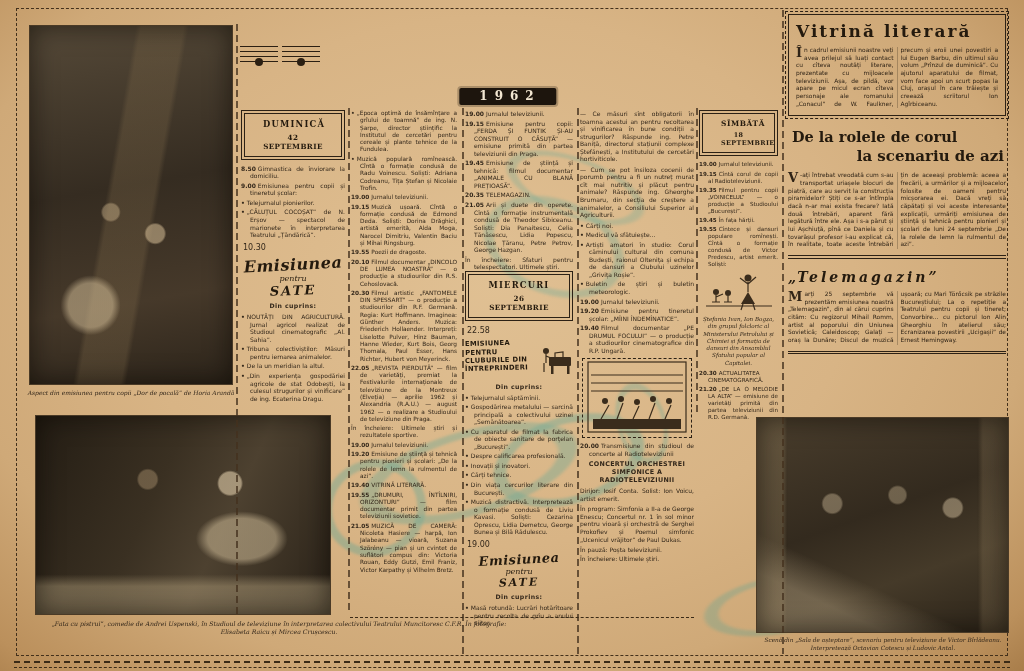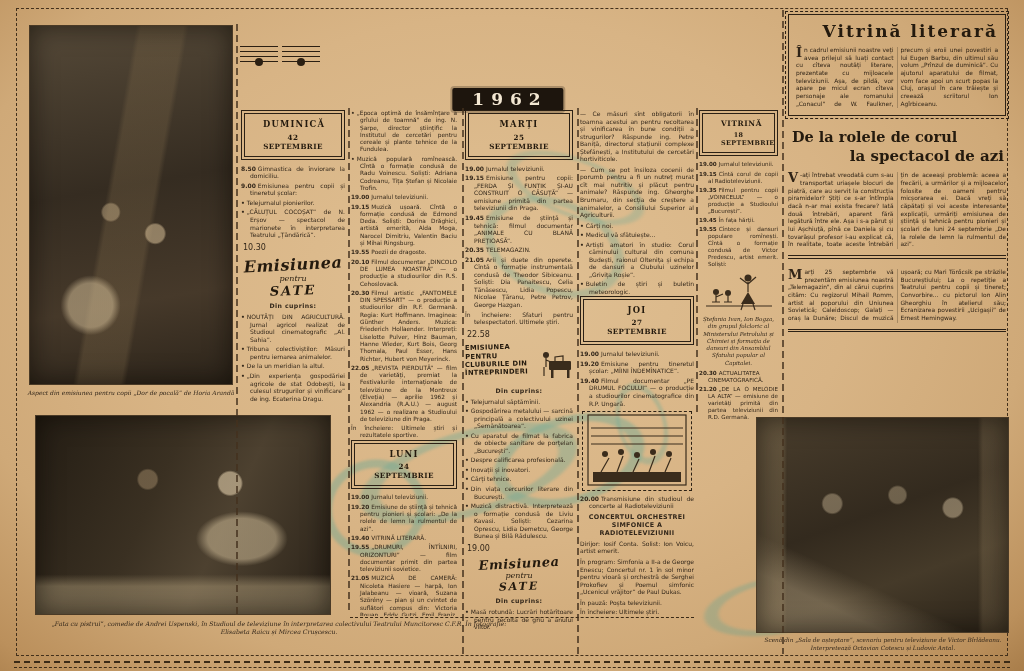--- a/index.html
+++ b/index.html
@@ -32,21 +32,21 @@
   .m-title{
     text-align:center;font-family:"DejaVu Serif",serif;font-weight:bold;
     font-size:46px;letter-spacing:5px;line-height:1;color:#241b11;
     transform:scaleY(1.22);transform-origin:center;
     text-shadow:1px 1px 0 rgba(60,40,20,.35);
     margin:2px 0 1px 0;white-space:nowrap;
   }
   .m-badge{
     position:absolute;left:50%;top:74px;transform:translateX(-50%);
     background:#1d150d;color:#f3e7d2;font-family:"DejaVu Serif",serif;
-    font-weight:bold;font-size:17px;letter-spacing:7px;padding:1px 16px 2px 20px;
+    font-weight:bold;font-size:12px;letter-spacing:7px;padding:1px 16px 2px 20px;
     border-radius:2px;box-shadow:0 0 0 2px rgba(29,21,13,.25);
   }
   
   .photo{position:absolute;box-shadow:inset 0 0 26px rgba(10,6,2,.6), 0 0 0 1px #4a3a26;}
   .ph-tl{
     left:30px;top:26px;width:202px;height:358px;
     background:
       radial-gradient(circle at 62% 58%, rgba(214,190,150,.55) 0 9px, rgba(0,0,0,0) 11px),
       radial-gradient(circle at 40% 52%, rgba(205,180,140,.45) 0 8px, rgba(0,0,0,0) 10px),
       radial-gradient(circle at 30% 78%, rgba(222,200,160,.5) 0 22px, rgba(0,0,0,0) 30px),
@@ -111,21 +111,21 @@
   .concert-title{font-weight:bold;text-align:center;font-size:6.4px;margin:3px 4px;letter-spacing:.3px;}
   .closing p{margin:0 0 1.5px 0;}
   .smallcap{font-family:"DejaVu Serif",serif;font-style:italic;font-size:5.6px;text-align:center;line-height:1.3;margin:2px 0 3px 0;}
   
   .right{position:absolute;left:786px;top:12px;width:222px;color:#2f2316;}
   .artbox{
     border:1px solid #2c2115;outline:1px dashed #2c2115;outline-offset:2px;
     padding:6px 7px 7px 7px;margin:2px 2px 0 2px;
   }
   .art-title{
-    font-family:"DejaVu Serif",serif;font-weight:bold;text-align:right;
+    font-family:"DejaVu Serif",serif;font-weight:bold;text-align:left;
     font-size:17px;letter-spacing:2px;color:#241a0e;margin:0 0 6px 0;
   }
   .twocol{
     column-count:2;column-gap:7px;column-rule:1px solid rgba(60,45,25,.3);
     font-size:5.9px;line-height:1.3;text-align:justify;margin:0;
   }
   .twocol::first-letter{
     font-family:"DejaVu Serif",serif;font-size:13px;font-weight:bold;
     float:left;line-height:.75;margin:1px 2px 0 0;
   }
@@ -238,45 +238,41 @@
       <p class="it"><b class="bb">•</b><span>„Epoca optimă de însămînțare a grîului de toamnă” de ing. N. Șarpe, director științific la Institutul de cercetări pentru cereale și plante tehnice de la Fundulea.</span></p>
         <p class="it"><b class="bb">•</b><span>Muzică populară romînească. Cîntă o formație condusă de Radu Voinescu. Soliști: Adriana Codreanu, Tița Ștefan și Nicolaie Trofin.</span></p>
         <p class="it"><b class="tt">19.00</b><span>Jurnalul televiziunii.</span></p>
         <p class="it"><b class="tt">19.15</b><span>Muzică ușoară. Cîntă o formație condusă de Edmond Deda. Soliști: Dorina Drăghici, artistă emerită, Alda Moga, Narocel Dimitriu, Valentin Baciu și Mihai Ringsburg.</span></p>
         <p class="it"><b class="tt">19.55</b><span>Poezii de dragoste.</span></p>
         <p class="it"><b class="tt">20.10</b><span>Filmul documentar „DINCOLO DE LUMEA NOASTRĂ” — o producție a studiourilor din R.S. Cehoslovacă.</span></p>
         <p class="it"><b class="tt">20.30</b><span>Filmul artistic „FANTOMELE DIN SPESSART” — o producție a studiourilor din R.F. Germană. Regia: Kurt Hoffmann. Imaginea: Günther Anders. Muzica: Friederich Hollaender. Interpreți: Liselotte Pulver, Hinz Bauman, Hanne Wieder, Kurt Bois, Georg Thomala, Paul Esser, Hans Richter, Hubert von Meyerinck.</span></p>
         <p class="it"><b class="tt">22.05</b><span>„REVISTA PIERDUTĂ” — film de varietăți, premiat la Festivalurile internaționale de televiziune de la Montreux (Elveția) — aprilie 1962 și Alexandria (R.A.U.) — august 1962 — o realizare a Studioului de televiziune din Praga.</span></p>
         <p class="it"><span>În încheiere: Ultimele știri și rezultatele sportive.</span></p>
     </div>
-    <div class="daybox">
-      <div class="dayname">LUNI</div>
-      <div class="daydate">24 SEPTEMBRIE</div>
-    </div>
     <div>
       <p class="it"><b class="tt">19.00</b><span>Jurnalul televiziunii.</span></p>
         <p class="it"><b class="tt">19.20</b><span>Emisiune de știință și tehnică pentru pionieri și școlari: „De la rolele de lemn la rulmentul de azi”.</span></p>
         <p class="it"><b class="tt">19.40</b><span>VITRINĂ LITERARĂ.</span></p>
         <p class="it"><b class="tt">19.55</b><span>„DRUMURI, ÎNTÎLNIRI, ORIZONTURI” — film documentar primit din partea televiziunii sovietice.</span></p>
         <p class="it"><b class="tt">21.05</b><span>MUZICĂ DE CAMERĂ: Nicoleta Hasiere — harpă, Ion Jalabeanu — vioară, Suzana Szörény — pian și un cvintet de suflători compus din: Victoria Rouan, Eddy Gutzi, Emil Franiz, Victor Karpathy și Vilhelm Bretz.</span></p>
     </div>
   </section>
 
   <section class="col colC">
-    <div class="daybox">
-      <div class="dayname">MARȚI</div>
-      <div class="daydate">25 SEPTEMBRIE</div>
-    </div>
     <div>
       <p class="it"><b class="tt">19.00</b><span>Jurnalul televiziunii.</span></p>
         <p class="it"><b class="tt">19.15</b><span>Emisiune pentru copii: „FERDA ȘI FUNTIK ȘI-AU CONSTRUIT O CĂSUȚĂ” — emisiune primită din partea televiziunii din Praga.</span></p>
         <p class="it"><b class="tt">19.45</b><span>Emisiune de știință și tehnică: filmul documentar „ANIMALE CU BLANĂ PREȚIOASĂ”.</span></p>
         <p class="it"><b class="tt">20.35</b><span>TELEMAGAZIN.</span></p>
         <p class="it"><b class="tt">21.05</b><span>Arii și duete din operete. Cîntă o formație instrumentală condusă de Theodor Sibiceanu. Soliști: Dia Panaitescu, Celia Tănăsescu, Lidia Popescu, Nicolae Țăranu, Petre Petrov, George Hazgan.</span></p>
         <p class="it"><span>În încheiere: Sfaturi pentru telespectatori. Ultimele știri.</span></p>
+    </div>
+    <div class="daybox">
+      <div class="dayname">MIERCURI</div>
+      <div class="daydate">26 SEPTEMBRIE</div>
     </div>
     <div class="ttime">22.58</div>
     <div class="clubtitle">
       <div class="ctl">EMISIUNEA PENTRU</div>
       <div class="ctl">CLUBURILE DIN</div>
       <div class="ctl">ÎNTREPRINDERI</div>
       <svg width="32" height="34" viewBox="0 0 32 34">
         <rect class="inkf" x="8" y="16" width="22" height="9" rx="1"></rect>
         <rect class="inkf" x="10" y="25" width="2.5" height="8"></rect>
         <rect class="inkf" x="26" y="25" width="2.5" height="8"></rect>
@@ -312,24 +308,20 @@
     <div>
       <p class="qa">— Ce măsuri sînt obligatorii în toamna acestui an pentru recoltarea și vinificarea în bune condiții a strugurilor? Răspunde ing. Petre Baniță, directorul stațiunii complexe Ștefănești, a Institutului de cercetări hortiviticole.</p>
         <p class="qa">— Cum se pot însiloza cocenii de porumb pentru a fi un nutreț murat cît mai nutritiv și plăcut pentru animale? Răspunde ing. Gheorghe Brumaru, din secția de creștere a animalelor, a Consiliului Superior al Agriculturii.</p>
     </div>
     <div>
       <p class="it"><b class="bb">•</b><span>Cărți noi.</span></p>
         <p class="it"><b class="bb">•</b><span>Medicul vă sfătuiește...</span></p>
         <p class="it"><b class="bb">•</b><span>Artiști amatori în studio: Corul căminului cultural din comuna Budești, raionul Oltenița și echipa de dansuri a Clubului uzinelor „Grivița Roșie”.</span></p>
         <p class="it"><b class="bb">•</b><span>Buletin de știri și buletin meteorologic.</span></p>
     </div>
-    <div class="daybox">
-      <div class="dayname">JOI</div>
-      <div class="daydate">27 SEPTEMBRIE</div>
-    </div>
     <div>
       <p class="it"><b class="tt">19.00</b><span>Jurnalul televiziunii.</span></p>
         <p class="it"><b class="tt">19.20</b><span>Emisiune pentru tineretul școlar: „MÎINI ÎNDEMÎNATICE”.</span></p>
         <p class="it"><b class="tt">19.40</b><span>Filmul documentar „PE DRUMUL FOCULUI” — o producție a studiourilor cinematografice din R.P. Ungară.</span></p>
     </div>
     <div class="illubox">
       <svg width="100" height="72" viewBox="0 0 100 72">
         <rect class="ink" x="1" y="1" width="98" height="70"></rect>
         <path class="ink" d="M4 14 H96 M4 22 H96 M4 30 H96"></path>
         <circle class="inkf" cx="18" cy="40" r="3"></circle>
@@ -346,21 +338,21 @@
     <p class="qa">Dirijor: Iosif Conta. Solist: Ion Voicu, artist emerit.</p>
     <p class="qa">În program: Simfonia a II-a de George Enescu; Concertul nr. 1 în sol minor pentru vioară și orchestră de Serghei Prokofiev și Poemul simfonic „Ucenicul vrăjitor” de Paul Dukas.</p>
     <div class="closing">
       <p>În pauză: Poșta televiziunii.</p>
         <p>În încheiere: Ultimele știri.</p>
     </div>
   </section>
 
   <section class="col colE">
     <div class="daybox">
-      <div class="dayname">VITRINĂ</div>
+      <div class="dayname">SÎMBĂTĂ</div>
       <div class="daydate">18 SEPTEMBRIE</div>
     </div>
     <div>
       <p class="it"><b class="tt">19.00</b><span>Jurnalul televiziunii.</span></p>
         <p class="it"><b class="tt">19.15</b><span>Cîntă corul de copii al Radioteleviziunii.</span></p>
         <p class="it"><b class="tt">19.35</b><span>Filmul pentru copii „VOINICELUL” — o producție a Studioului „București”.</span></p>
         <p class="it"><b class="tt">19.45</b><span>În fața hărții.</span></p>
         <p class="it"><b class="tt">19.55</b><span>Cîntece și dansuri populare romînești. Cîntă o formație condusă de Victor Predescu, artist emerit. Soliști:</span></p>
     </div>
     <div style="text-align:center;">
@@ -384,24 +376,25 @@
     </div>
   </section>
 
   <aside class="right">
     <div class="artbox">
       <h2 class="art-title">Vitrină literară</h2>
       <p class="twocol">În cadrul emisiunii noastre veți avea prilejul să luați contact cu cîteva noutăți literare, prezentate cu mijloacele televiziunii. Așa, de pildă, vor apare pe micul ecran cîteva personaje ale romanului „Conacul” de W. Faulkner, precum și eroii unei povestiri a lui Eugen Barbu, din ultimul său volum „Prînzul de duminică”. Cu ajutorul aparatului de filmat, vom face apoi un scurt popas la Cluj, orașul în care trăiește și creează scriitorul Ion Agîrbiceanu.</p>
     </div>
     <div class="art2">
       <h2 class="art2-t1">De la rolele de corul</h2>
-      <h2 class="art2-t2">la spectacol de azi</h2>
+      <h2 class="art2-t2">la scenariu de azi</h2>
       <p class="twocol">V-ați întrebat vreodată cum s-au transportat uriașele blocuri de piatră, care au servit la construcția piramidelor? Știți ce s-ar întîmpla dacă n-ar mai exista frecare? Iată două întrebări, aparent fără legătură între ele. Așa i s-a părut și lui Așchiuță, pînă ce Daniela și cu tovarășul profesor i-au explicat că, în realitate, toate aceste întrebări țin de aceeași problemă: aceea a frecării, a urmărilor și a mijloacelor folosite de oameni pentru micșorarea ei. Dacă vreți să căpătați și voi aceste interesante explicații, urmăriți emisiunea de știință și tehnică pentru pionieri și școlari de luni 24 septembrie „De la rolele de lemn la rulmentul de azi”.</p>
     </div>
     <div class="art3">
+      <h2 class="art3-t">„Telemagazin”</h2>
       <p class="twocol">Marți 25 septembrie vă prezentăm emisiunea noastră „Telemagazin”, din al cărui cuprins cităm: Cu regizorul Mihail Romm, artist al poporului din Uniunea Sovietică; Caleidoscop; Galați — oraș la Dunăre; Discul de muzică ușoară; cu Mari Törőcsik pe străzile Bucureștiului; La o repetiție a Teatrului pentru copii și tineret; Convorbire... cu pictorul Ion Alin Gheorghiu în atelierul său; Ecranizarea povestirii „Ucigașii” de Ernest Hemingway.</p>
     </div>
   </aside>
 
   <div class="vdiv v1"></div>
   <div class="vdiv v2"></div>
   <div class="vdiv v3"></div>
   <div class="vdiv v4"></div>
   <div class="vdiv v5"></div>
   <div class="vdiv v6"></div>

